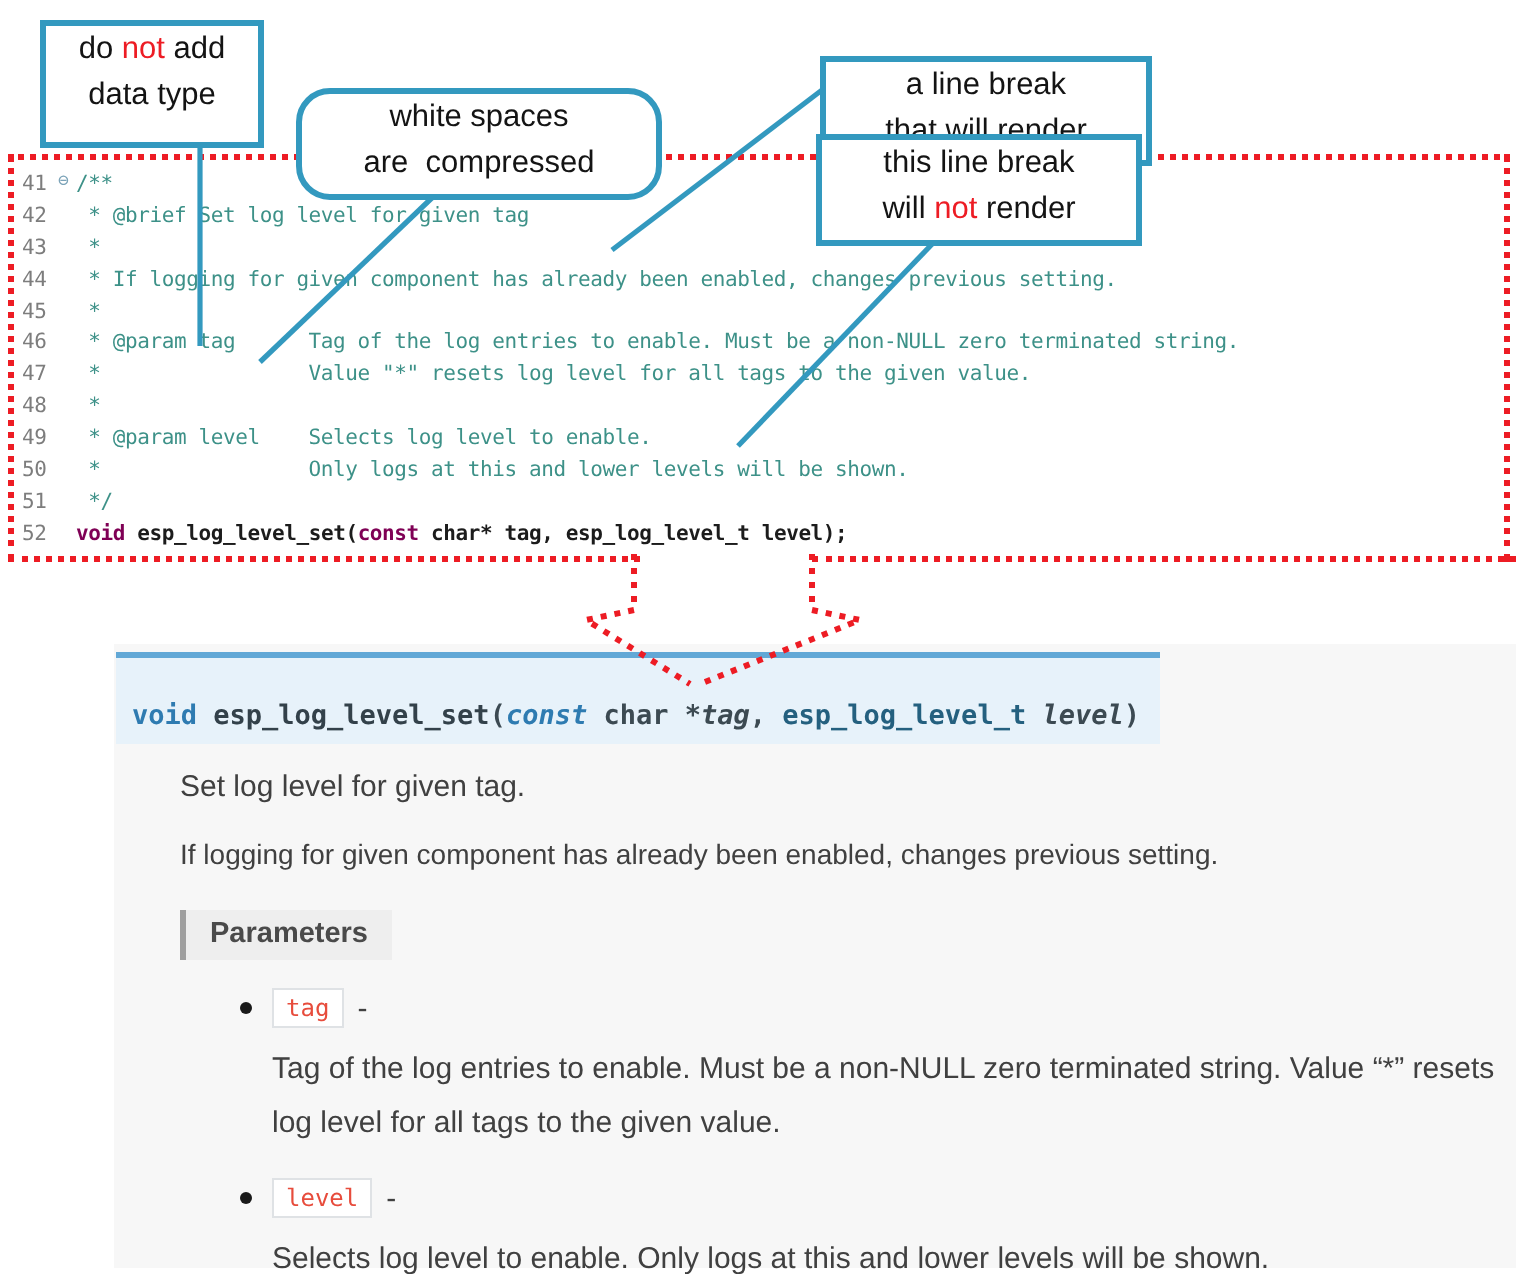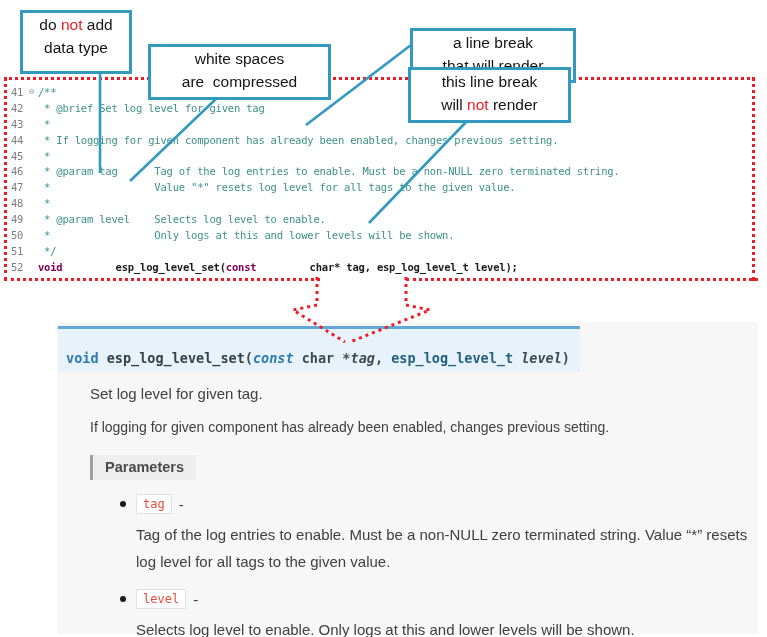--- a/index.html
+++ b/index.html
@@ -4,42 +4,42 @@
 <style>
   html,body{margin:0;padding:0;background:#ffffff;}
   .canvas{position:relative;width:767px;height:637px;background:#ffffff;overflow:hidden;
           font-family:"Liberation Sans",sans-serif;}
 
   
   .callout{position:absolute;background:#fff;border:3px solid #3399bf;z-index:5;
            display:flex;flex-direction:column;justify-content:flex-start;align-items:center;
            text-align:center;font-size:15.5px;line-height:23px;color:#141414;white-space:pre;}
   .callout-1{left:20px;top:10px;width:106px;height:58px;}
-  .callout-2{left:148px;top:44px;width:177px;height:50px;}
+  .callout-2{left:148px;top:44px;width:177px;height:50px;border-radius:17px;}
   .callout-3{left:410px;top:8px;width:160px;height:49px;margin-top:20px;}
   .callout-4{left:408px;top:67px;width:157px;height:50px;}
   .hl-red{color:#ed1c24;}
 
   
   .overlay{position:absolute;left:0;top:0;width:767px;height:637px;z-index:4;pointer-events:none;}
 
   
   .code-box{position:absolute;left:4px;top:77px;width:745px;height:197px;z-index:1;
             border:3px dotted #ed1c24;border-bottom:none;background:#fff;padding-top:4px;}
   .code-bottom{position:absolute;bottom:0;height:0;border-bottom:3px dotted #ed1c24;}
   .code-bottom.seg-l{left:-3px;width:316px;}
   .code-bottom.seg-r{left:399px;width:352px;}
   .code-line{display:flex;height:15.9px;align-items:center;
              font-family:"DejaVu Sans Mono",monospace;font-size:10.5px;letter-spacing:-0.2px;}
   .lnum{width:18px;margin-left:4px;color:#7d7d7d;flex:none;}
   .fold{width:9px;flex:none;color:#7ba3b8;font-size:9px;line-height:9px;}
   .code-text{white-space:pre;flex:none;}
   .tk-c{color:#3d9188;}
   .tk-k{color:#7f0055;font-weight:bold;}
-  .tk-b{color:#1c1c1c;font-weight:bold;margin-left:47px;}
+  .tk-b{color:#1c1c1c;font-weight:bold;}
 
   
   .doc-panel{position:absolute;left:57px;top:322px;width:701px;height:308px;background:#f7f7f7;
              padding-top:4px;color:#404040;z-index:2;}
   .sig{display:inline-block;margin-left:1px;border-top:3px solid #62a8d6;background:#e7f2fa;
        padding:21px 10px 6px 8px;font-family:"DejaVu Sans Mono",monospace;font-size:13.5px;}
   .sg-kw{color:#2e7bb1;font-weight:bold;}
   .sg-kwi{color:#2e7bb1;font-weight:bold;font-style:italic;}
   .sg-name{color:#33414a;font-weight:bold;}
   .sg-p{color:#3c4a52;font-weight:bold;}

